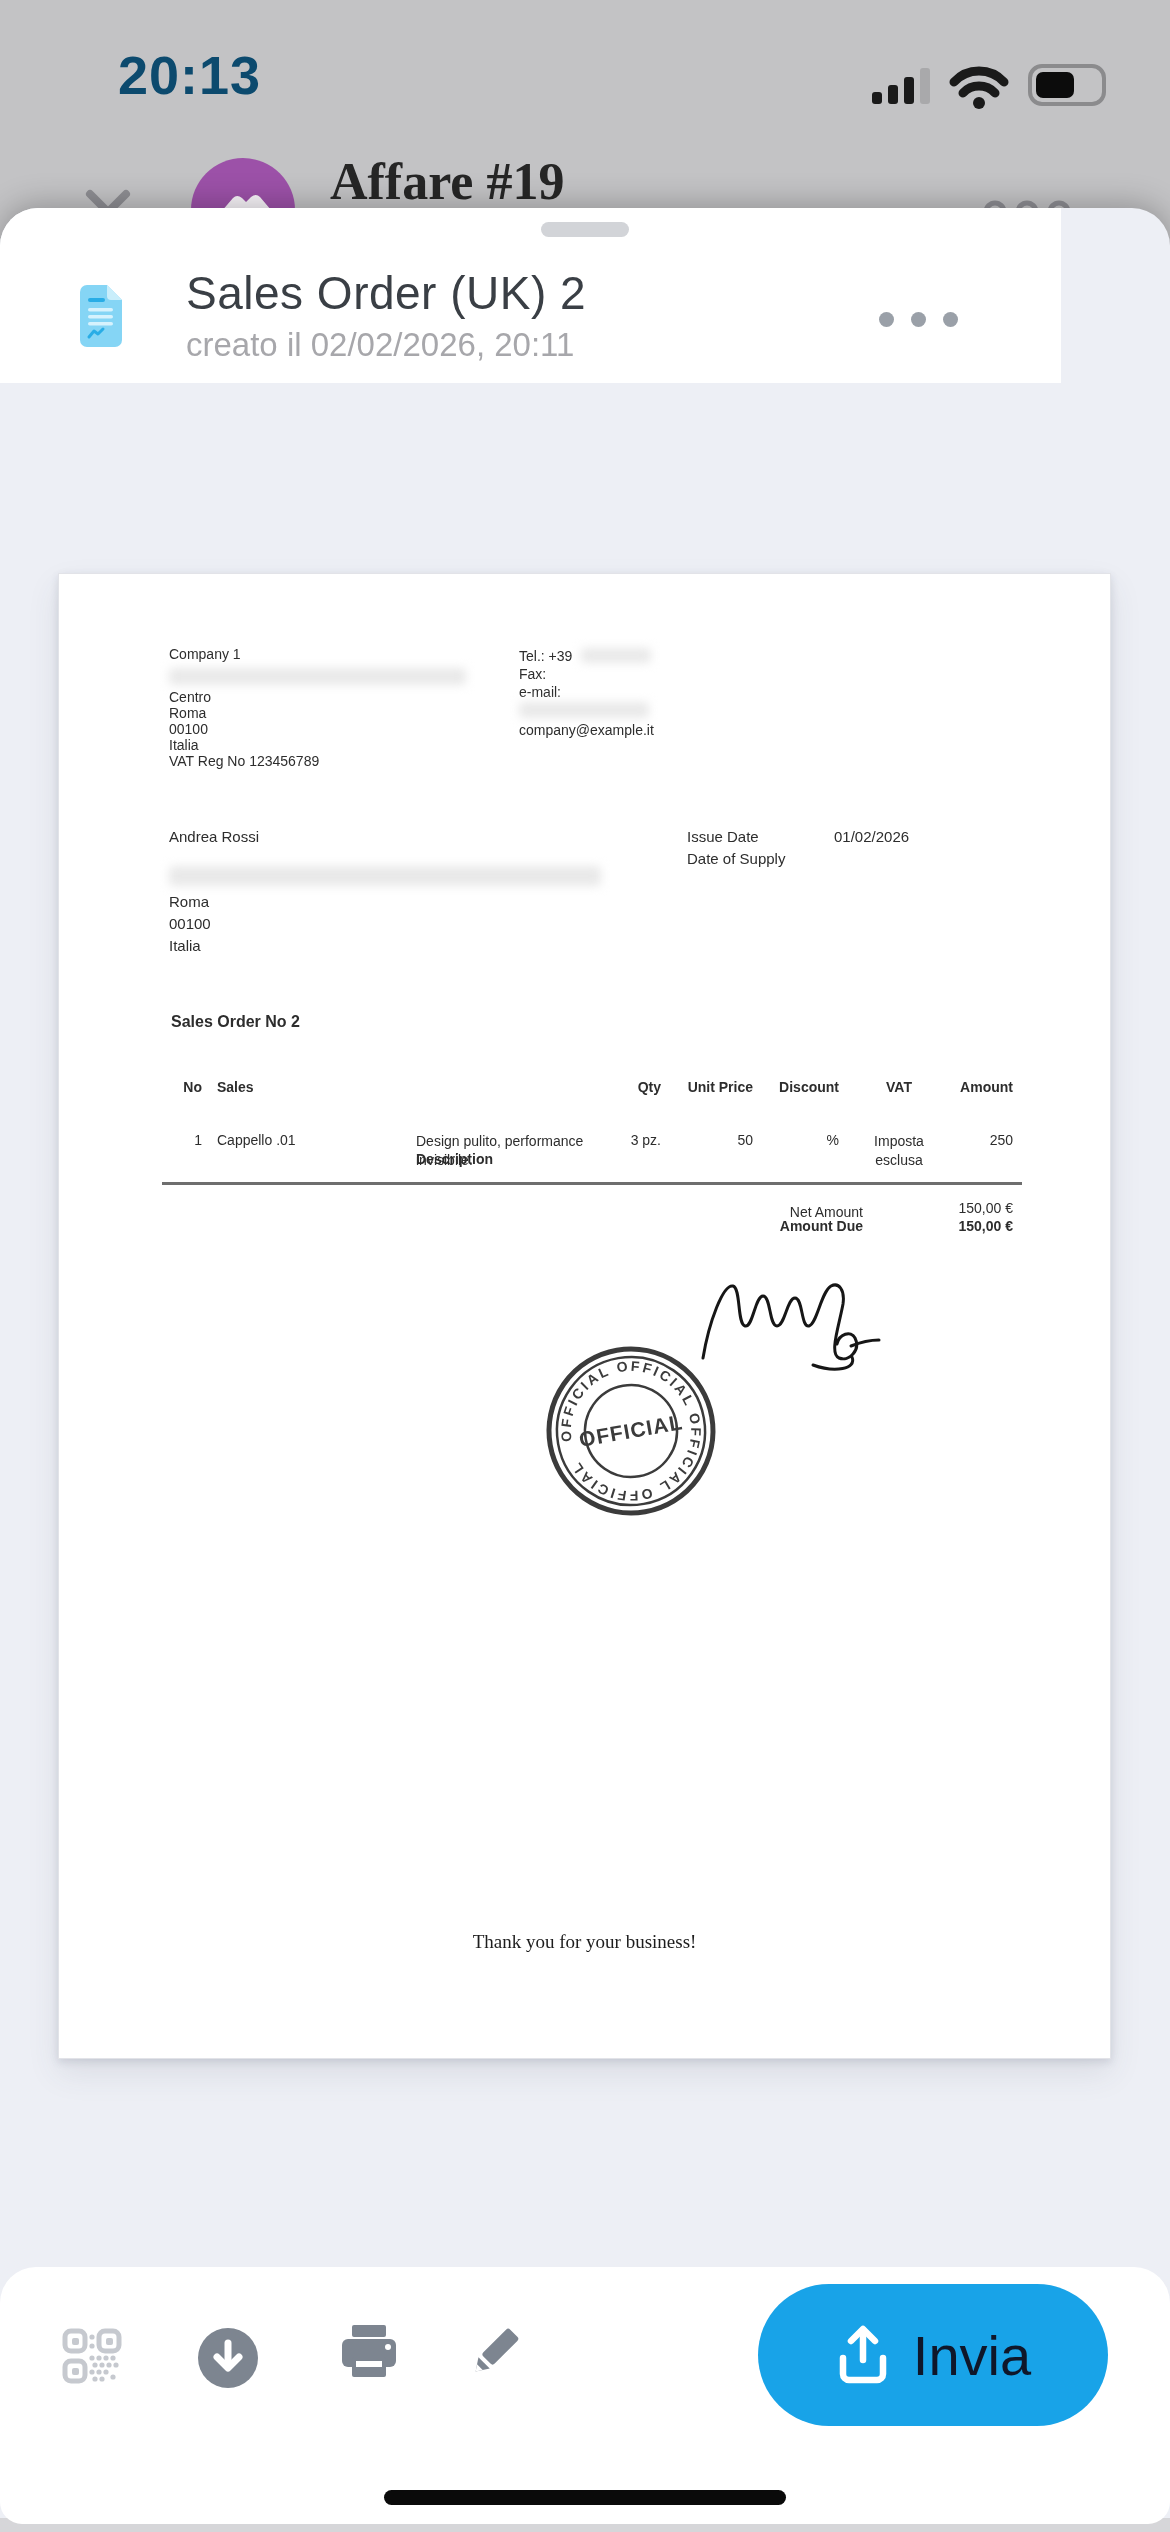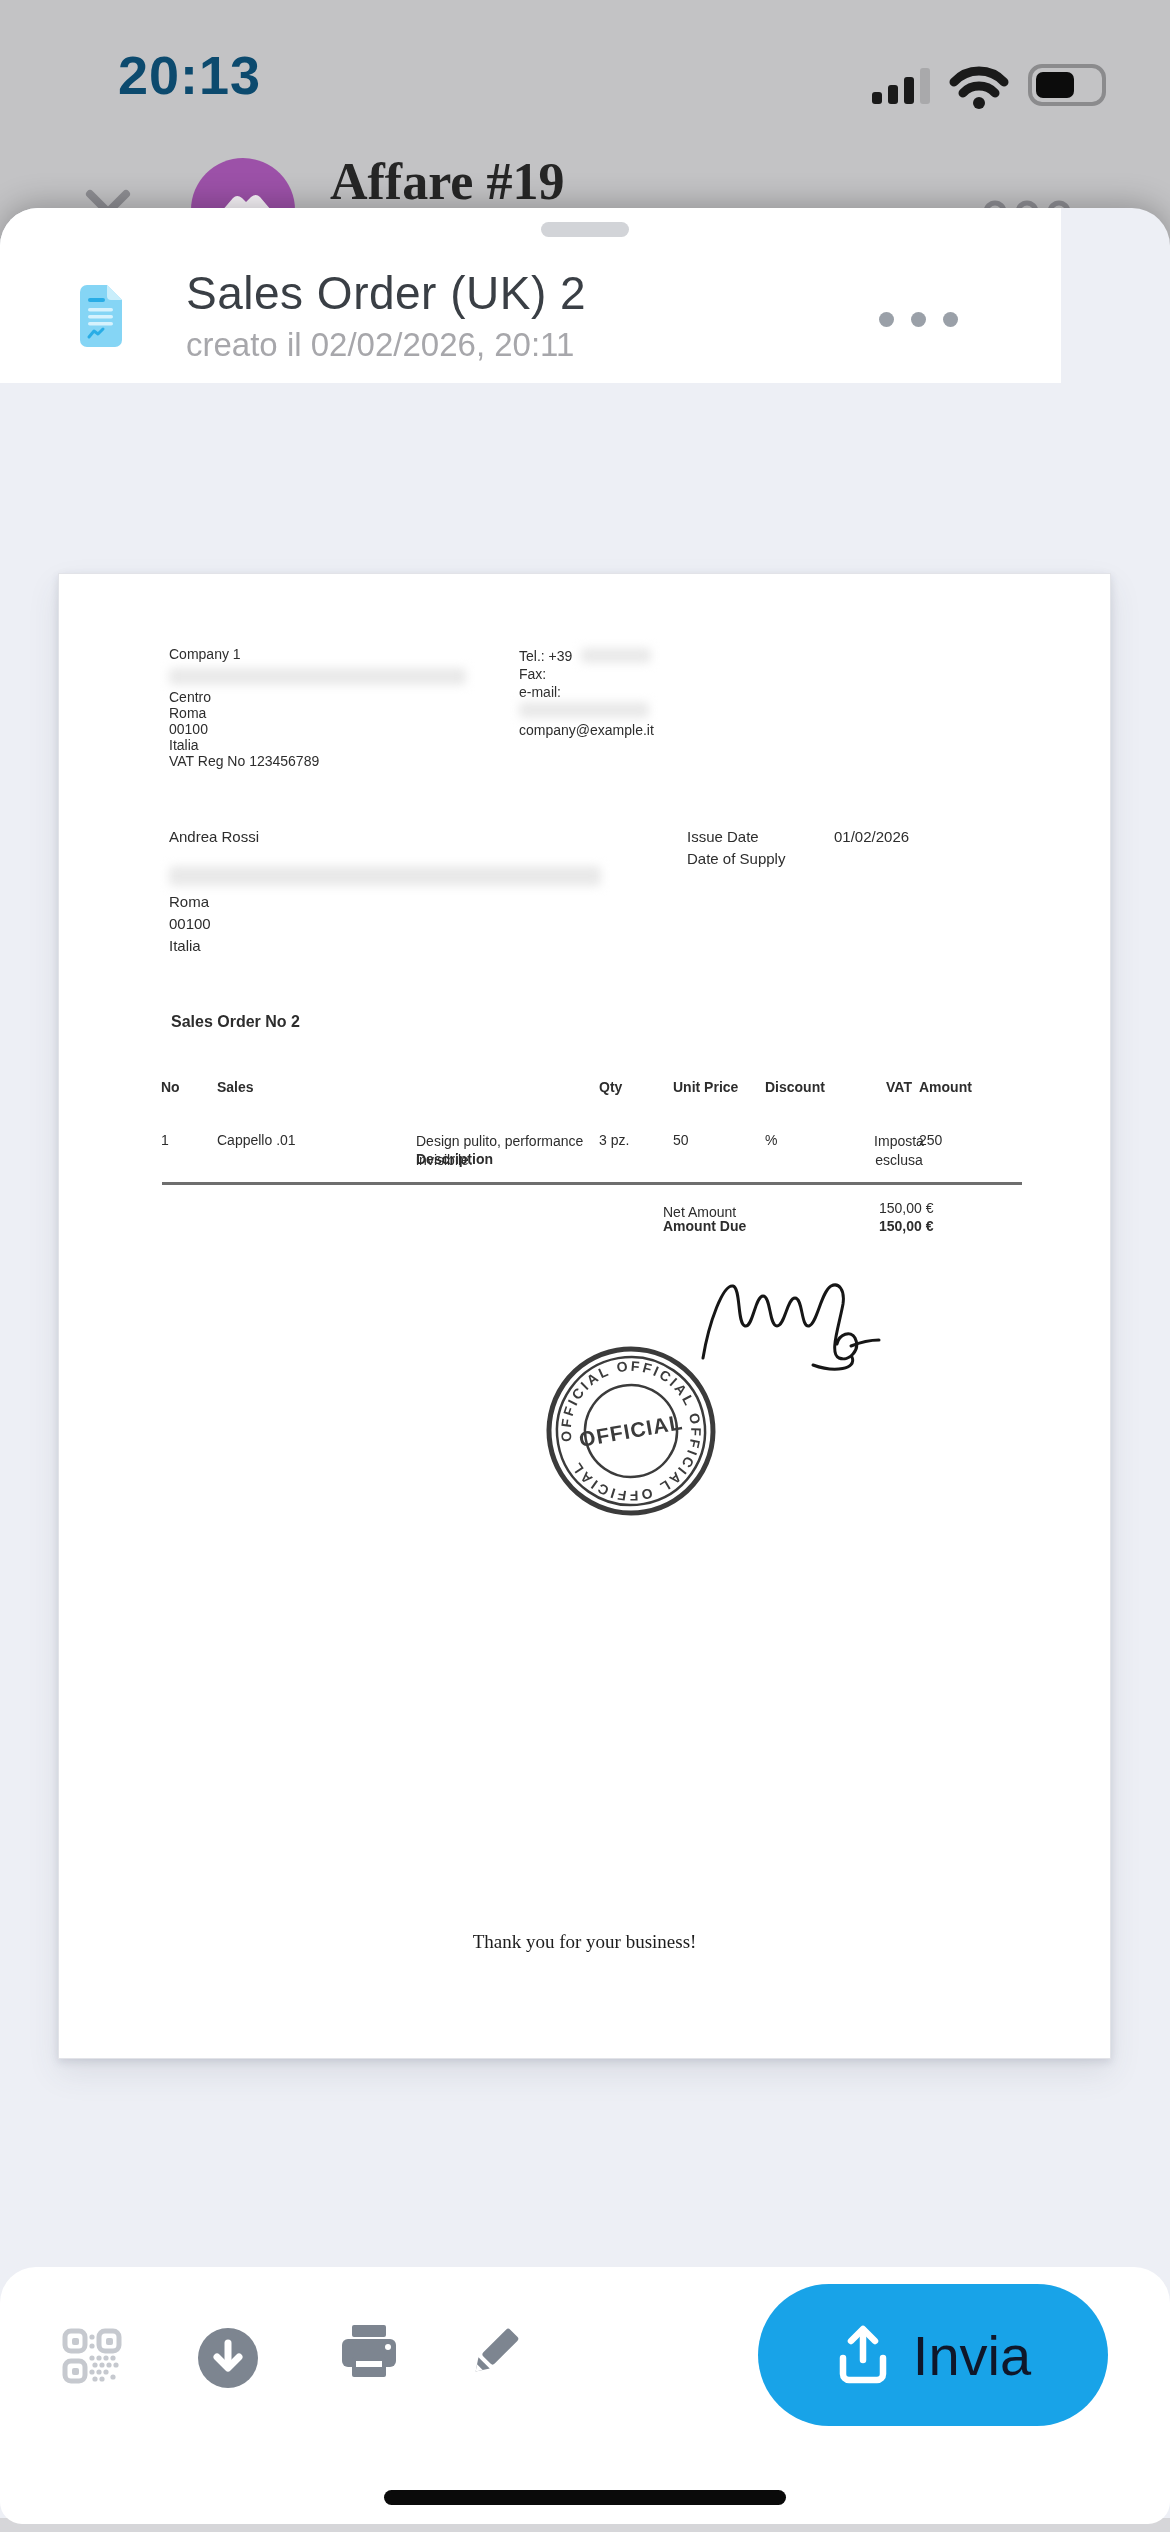--- a/index.html
+++ b/index.html
@@ -33,21 +33,21 @@
   .m-more i{width:15px;height:15px;border-radius:50%;background:#9aa0a8;display:block;}
   
   .page{position:absolute;left:58px;top:365px;width:1053px;height:1486px;background:#fff;
     border:1px solid #e2e3e8;box-sizing:border-box;
     box-shadow:0 3px 8px rgba(60,64,90,.14),0 14px 30px rgba(60,64,90,.10);
     font-size:14px;color:#2d2d2d;line-height:16px;}
   .page .abs{position:absolute;}
   .redact{position:absolute;background:#e9e9e9;border-radius:4px;filter:blur(5px);}
   .rowline{position:absolute;left:103px;width:860px;height:3px;background:#6e6e6e;}
   .cell{position:absolute;}
-  .r{} .c{text-align:center;} .b{font-weight:700;}
+  .r{text-align:right;} .c{text-align:center;} .b{font-weight:700;}
   .thanks{position:absolute;left:0;top:1360px;width:100%;text-align:center;
     font-family:"Liberation Serif","DejaVu Serif",serif;font-size:19px;color:#1d1d1d;}
   .stamp{position:absolute;left:472px;top:757px;width:200px;height:200px;transform:rotate(-10deg);opacity:.92;}
   .sig{position:absolute;left:630px;top:688px;width:200px;height:120px;}
   
   .strip{position:absolute;left:0;bottom:0;width:1170px;height:14px;background:#d6d6d9;}
   .action-card{position:absolute;left:0;bottom:8px;width:1170px;height:257px;background:#fff;
     border-radius:36px 36px 22px 22px;}
   .abtn{position:absolute;background:none;border:none;padding:0;cursor:pointer;}
   .send-btn{position:absolute;left:758px;top:17px;width:350px;height:142px;border-radius:71px;

